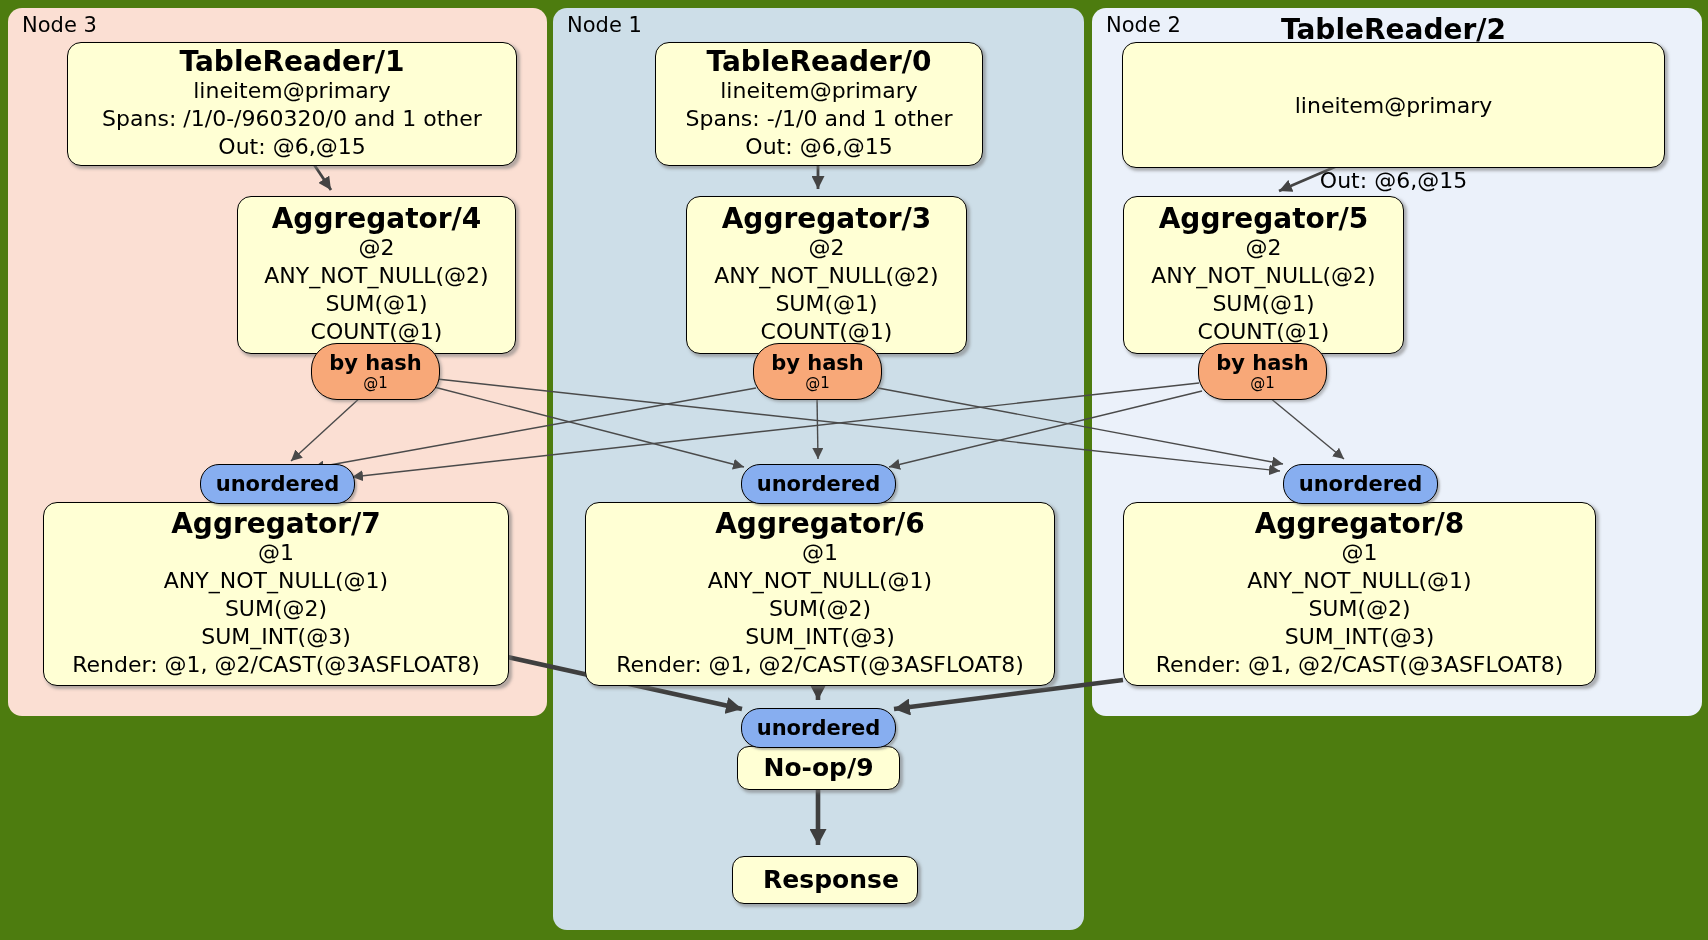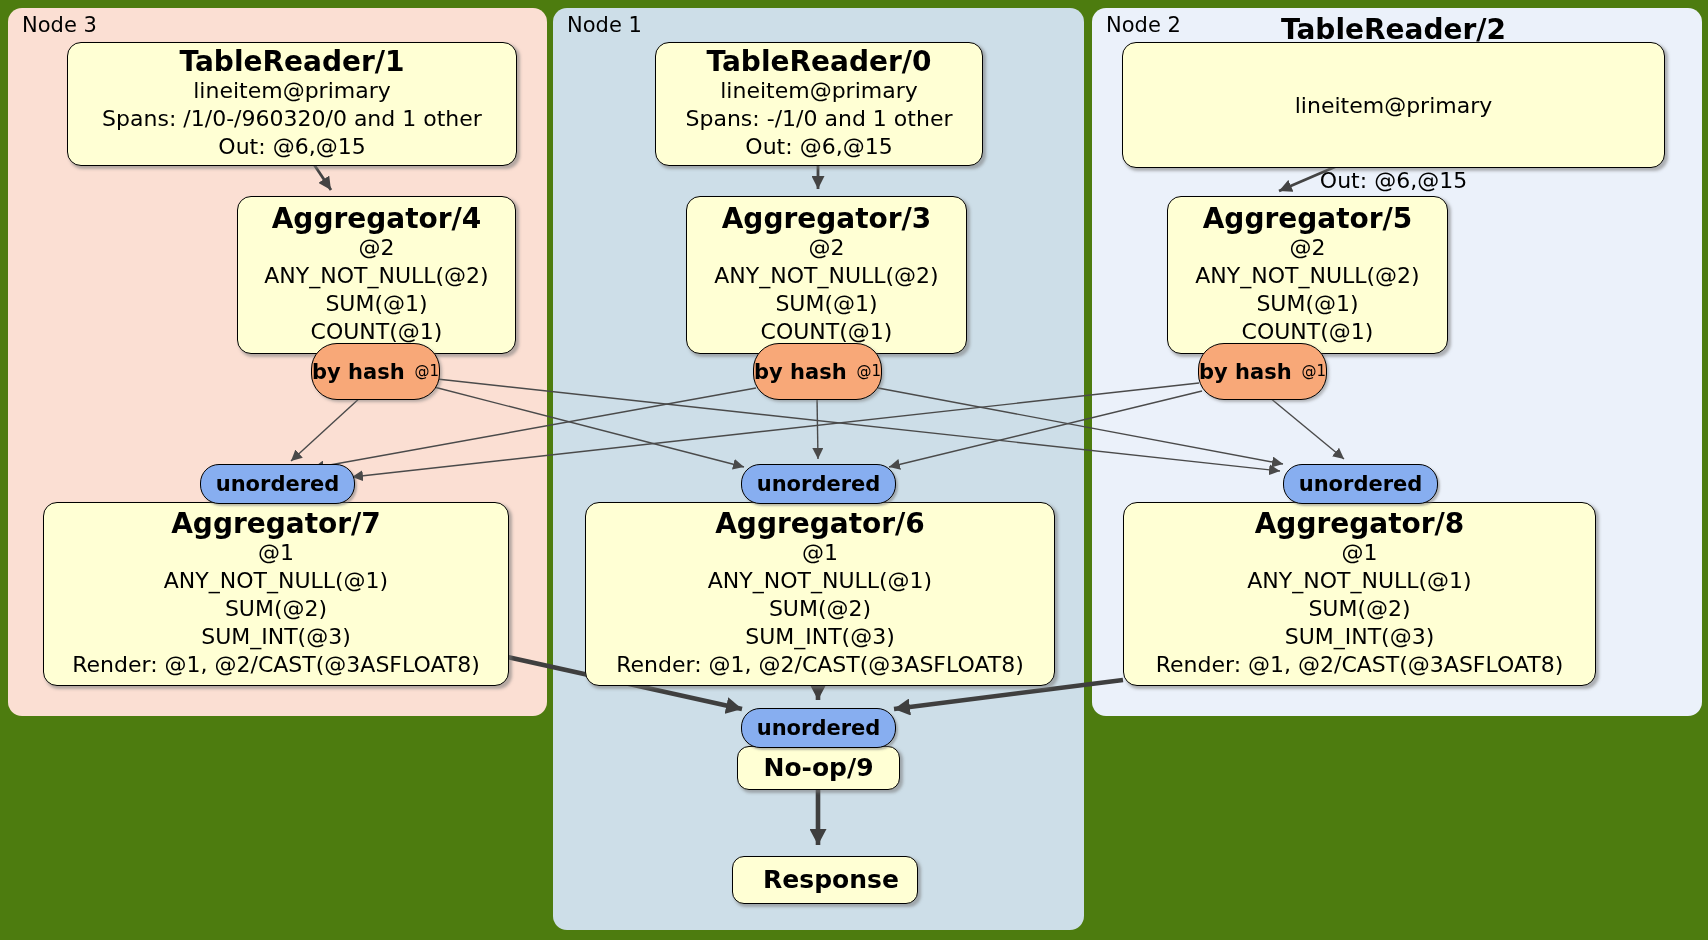--- a/index.html
+++ b/index.html
@@ -18,21 +18,21 @@
     box-shadow:2.5px 2.5px 3px rgba(120,120,120,0.55);
     display:flex; flex-direction:column; align-items:center; justify-content:center;
     text-align:center; white-space:nowrap;
   }
   .pbox .title { font-weight:bold; font-size:28px; line-height:30px; }
   .pbox .line  { font-size:22px; line-height:28px; }
   .router {
     position:absolute; z-index:4; width:127px; height:55px;
     background:#F8A878; border:1.6px solid #000; border-radius:26px;
     box-shadow:2px 2px 3px rgba(120,120,120,0.5);
-    display:flex; align-items:center; justify-content:space-between;
+    display:flex; flex-direction:column; align-items:center; justify-content:center;
     text-align:center;
   }
   .router .rl { font-weight:bold; font-size:21px; line-height:24px; }
   .router .rd { font-size:15px; line-height:17px; }
   .sync {
     position:absolute; z-index:4; width:153px; height:38px;
     background:#87AEF0; border:1.6px solid #000; border-radius:19px;
     box-shadow:2px 2px 2px rgba(120,120,120,0.5);
     display:flex; align-items:center; justify-content:center;
     font-weight:bold; font-size:21px;
@@ -118,21 +118,21 @@
     <div class="line">SUM(@1)</div>
     <div class="line">COUNT(@1)</div>
   </div>
   <div class="pbox" style="left:678px; top:196px; width:279px; height:156px;margin-left:8px;">
     <div class="title">Aggregator/3</div>
     <div class="line">@2</div>
     <div class="line">ANY_NOT_NULL(@2)</div>
     <div class="line">SUM(@1)</div>
     <div class="line">COUNT(@1)</div>
   </div>
-  <div class="pbox" style="left:1123px; top:196px; width:279px; height:156px;margin-left:44px;">
+  <div class="pbox" style="left:1123px; top:196px; width:279px; height:156px;">
     <div class="title">Aggregator/5</div>
     <div class="line">@2</div>
     <div class="line">ANY_NOT_NULL(@2)</div>
     <div class="line">SUM(@1)</div>
     <div class="line">COUNT(@1)</div>
   </div>
 
   <div class="router" style="left:311px; top:343px;">
     <div class="rl">by hash</div>
     <div class="rd">@1</div>

